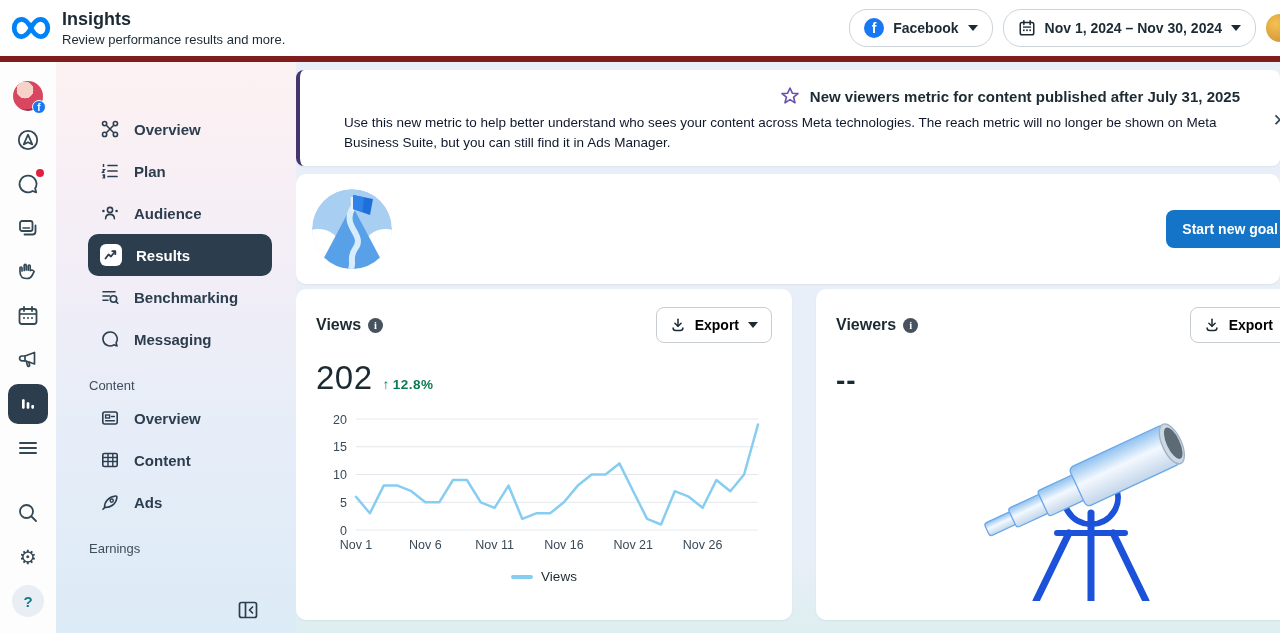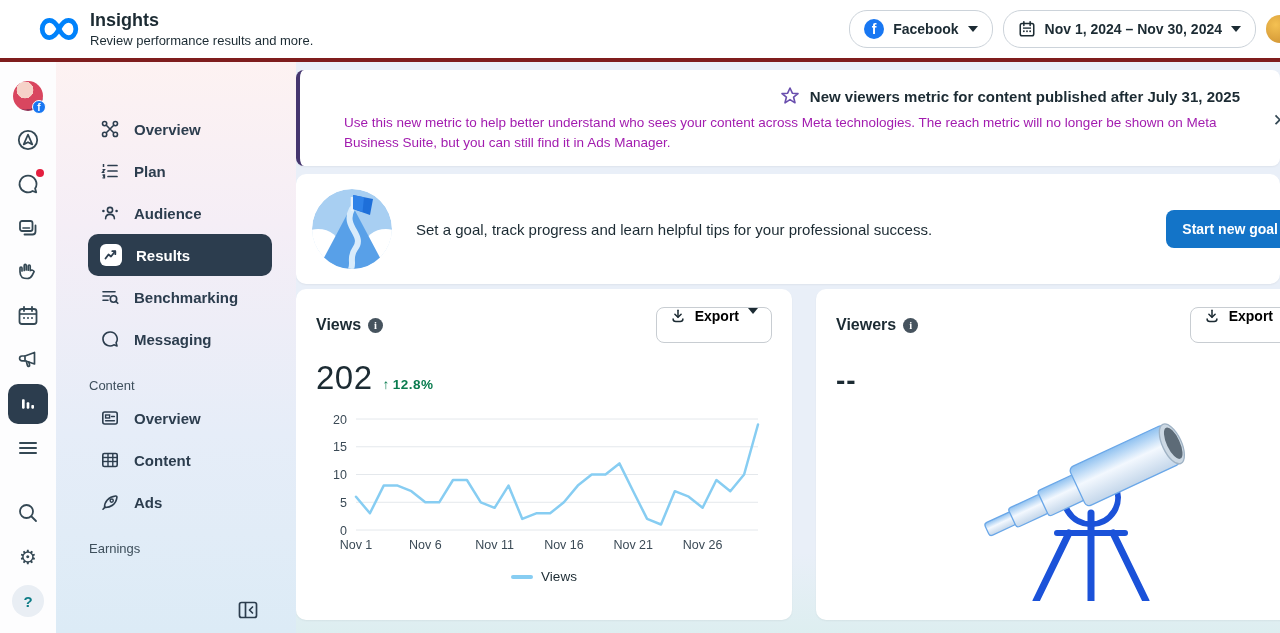--- a/index.html
+++ b/index.html
@@ -1,20 +1,20 @@
 <!DOCTYPE html>
 <html><head>
 <meta charset="utf-8">
 <style>
   * { margin:0; padding:0; box-sizing:border-box; }
   html,body { width:1280px; height:633px; overflow:hidden; }
   body { font-family:"Liberation Sans","DejaVu Sans",sans-serif; color:#1c2b33; background:#e9eff8; position:relative; }
 
   
-  .topbar { position:absolute; top:0; left:0; width:1280px; height:62px; background:#fff; display:flex; align-items:center; z-index:30; border-bottom:4px solid #7f1d1d;padding-left:28px; }
+  .topbar { position:absolute; top:0; left:0; width:1280px; height:62px; background:#fff; display:flex; align-items:center; z-index:30; border-bottom:6px solid #7f1d1d; }
   .logo-wrap { width:62px; display:flex; justify-content:center; }
   .h-title { font-size:18px; font-weight:700; line-height:1.2; }
   .h-sub { font-size:13px; color:#1c2b33; margin-top:2px; }
   .topbar-right { margin-left:auto; display:flex; align-items:center; gap:10px; padding-right:8px; }
   .pill-btn { display:flex; align-items:center; gap:9px; height:38px; padding:0 14px; background:#fff; border:1px solid #ccd3da; border-radius:18px; font-size:14px; font-weight:600; color:#1c2b33; cursor:pointer; white-space:nowrap; }
   .fb-badge { width:20px; height:20px; border-radius:50%; background:#1877f2; color:#fff; font-weight:700; font-size:14px; display:flex; align-items:center; justify-content:center; line-height:1; }
   .caret { width:0; height:0; border-left:5px solid transparent; border-right:5px solid transparent; border-top:6px solid #1c2b33; }
   .top-avatar { width:28px; height:28px; border-radius:50%; background:radial-gradient(circle at 35% 35%, #f4c152, #c98a2d); flex-shrink:0; margin-right:-22px; }
 
   
@@ -39,35 +39,35 @@
   .sec-label { font-size:13px; color:#3e4f5c; margin:18px 0 4px 1px; }
   .collapse-row { margin-top:auto; display:flex; justify-content:flex-end; padding-right:14px; cursor:pointer; }
 
   
   .main { position:absolute; top:62px; left:296px; width:984px; height:571px; background:linear-gradient(180deg,#e9eff8 0%,#e9eff8 86%,#ddeef0 100%); padding-top:8px; }
   .card { background:#fff; border-radius:10px; box-shadow:0 1px 2px rgba(0,0,0,.05); }
 
   .notice { position:relative; height:96px; border-left:4px solid #45356e; border-radius:8px; padding:16px 40px 0 14px; overflow:hidden; }
   .notice-head { display:flex; align-items:center; gap:10px;justify-content:flex-end; }
   .notice-title { font-size:15px; font-weight:700; }
-  .notice-body { font-size:13.5px; line-height:1.5; margin:7px 0 0 30px; max-width:925px; color:#a21caf; }
+  .notice-body { font-size:13.5px; line-height:1.5; margin:7px 0 0 30px; max-width:925px; color:#0f172a; }
   .notice-x { position:absolute; right:-7px; top:40px; font-size:17px; color:#344854; cursor:pointer; }
 
   .goal { margin-top:8px; height:110px; display:flex; align-items:center; padding:0 0 0 16px; overflow:hidden; }
   .goal-text { font-size:15px; margin-left:24px; }
   .goal-btn { margin-left:auto; margin-right:-14px; background:#1374c8; color:#fff; font-size:14px; font-weight:700; border:none; border-radius:8px; height:38px; padding:0 16px; cursor:pointer; white-space:nowrap; }
 
   .cards-row { display:flex; gap:24px; margin-top:5px; }
   .metric-card { height:331px; padding:18px 20px; flex-shrink:0; }
   .views-card { width:496px; }
   .viewers-card { width:510px; }
   .mc-head { display:flex; align-items:center; }
   .mc-title { font-size:16px; font-weight:700; display:flex; align-items:center; gap:7px; }
   .info-i { width:15px; height:15px; border-radius:50%; background:#46535e; color:#fff; font-size:10.5px; font-weight:700; display:inline-flex; align-items:center; justify-content:center; font-family:"Liberation Serif","DejaVu Serif",serif; }
-  .export-btn { margin-left:auto; display:flex; align-items:flex-start; gap:9px; height:36px; padding:0 13px; background:#fff; border:1px solid #c8cdd2; border-radius:8px; font-size:14px; font-weight:600; cursor:pointer; }
+  .export-btn { margin-left:auto; display:flex; align-items:center; gap:9px; height:36px; padding:0 13px; background:#fff; border:1px solid #c8cdd2; border-radius:8px; font-size:14px; font-weight:600; cursor:pointer; }
   .big-num { font-size:33px; letter-spacing:.5px; margin-top:16px; display:flex; align-items:baseline; gap:10px; }
   .delta { font-size:13.5px; font-weight:600; color:#0a7c4f; display:inline-flex; align-items:center; gap:3px; }
   .chart-box { margin-top:10px; }
   .tick { font-size:12.5px; fill:#3b4a56; font-family:"Liberation Sans","DejaVu Sans",sans-serif; }
   .legend { display:flex; align-items:center; justify-content:center; gap:8px; margin-top:8px; font-size:13.5px; color:#1c2b33; }
   .legend-swatch { width:22px; height:4px; border-radius:2px; background:#87cdf2; }
   .dashes { font-size:28px; font-weight:700; margin-top:22px; letter-spacing:1px; }
   .scope-wrap { margin:4px 0 0 130px; }
 </style>
 </head>
@@ -309,21 +309,20 @@
         <circle cx="40" cy="40" r="40" fill="#a8cff2"></circle>
         <ellipse cx="6" cy="58" rx="22" ry="18" fill="#fff"></ellipse>
         <ellipse cx="74" cy="58" rx="22" ry="18" fill="#fff"></ellipse>
         <polygon points="40,16 74,80 6,80" fill="#58a0e8"></polygon>
         <path d="M40 20 C30 38 54 46 43 60 C37 68 42 74 39 80" fill="none" stroke="#d9ecfb" stroke-width="6" stroke-linecap="round"></path>
         <line x1="40" y1="8" x2="40" y2="22" stroke="#e8f2fc" stroke-width="2.5"></line>
         <polygon points="41,6 61,10 58,26 41,20" fill="#1e6fd9"></polygon>
         <polygon points="41,6 52,8.2 50.5,23 41,20" fill="#2f82e8"></polygon>
       </g>
     </svg>
-    <div class="goal-text">Set a goal, track progress and learn helpful tips for your professional success.</div>
     <button class="goal-btn">Start new goal</button>
   </div>
 
   <div class="cards-row">
     <div class="card metric-card views-card">
       <div class="mc-head">
         <span class="mc-title">
           <span>Views</span>
           <span class="info-i">i</span>
         </span>

